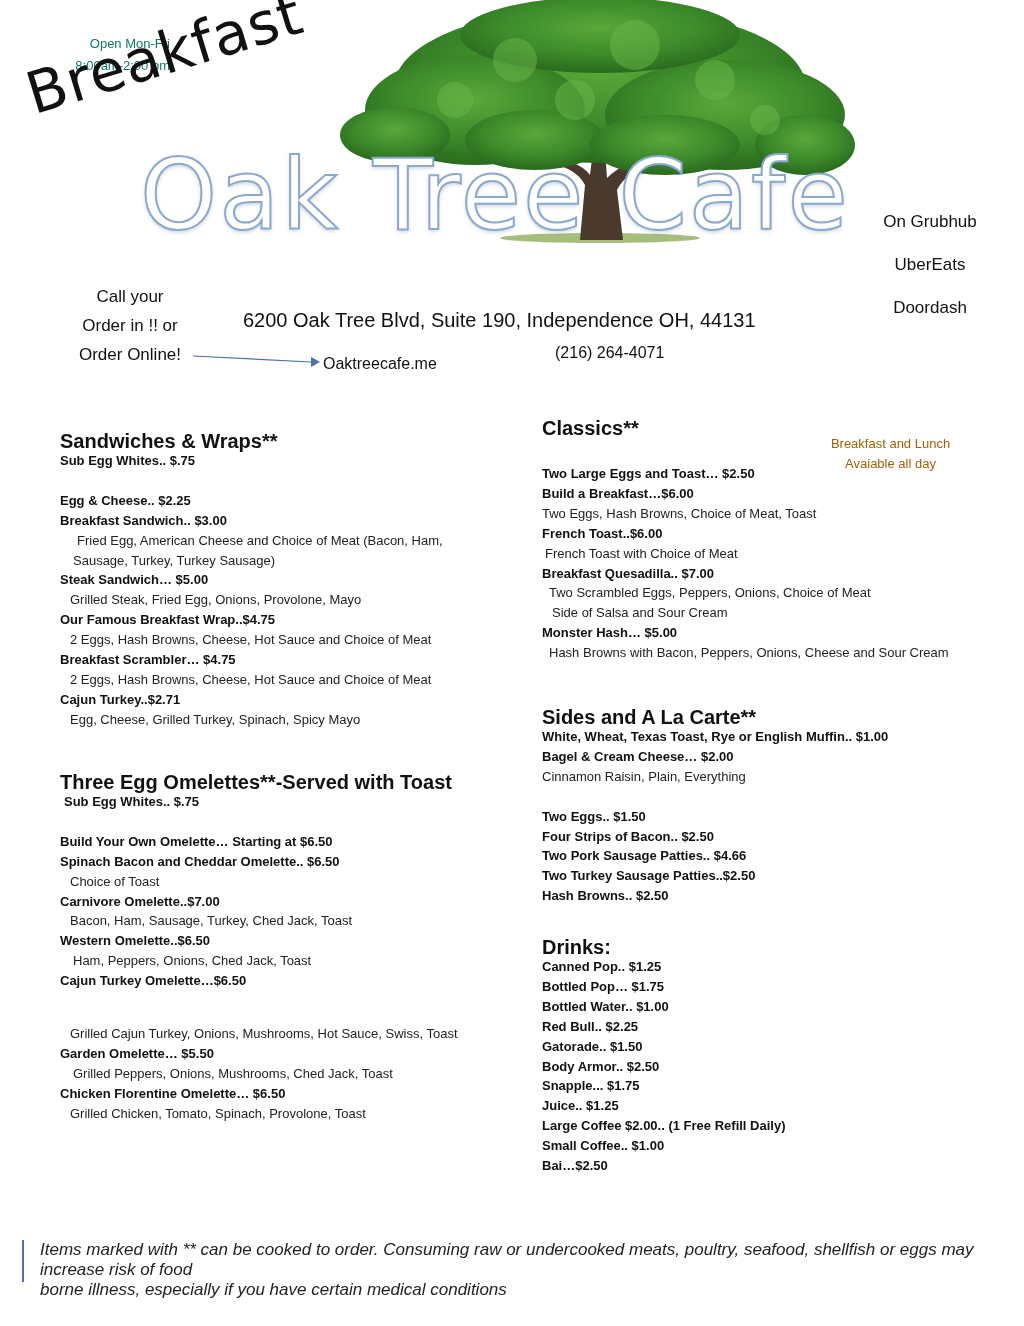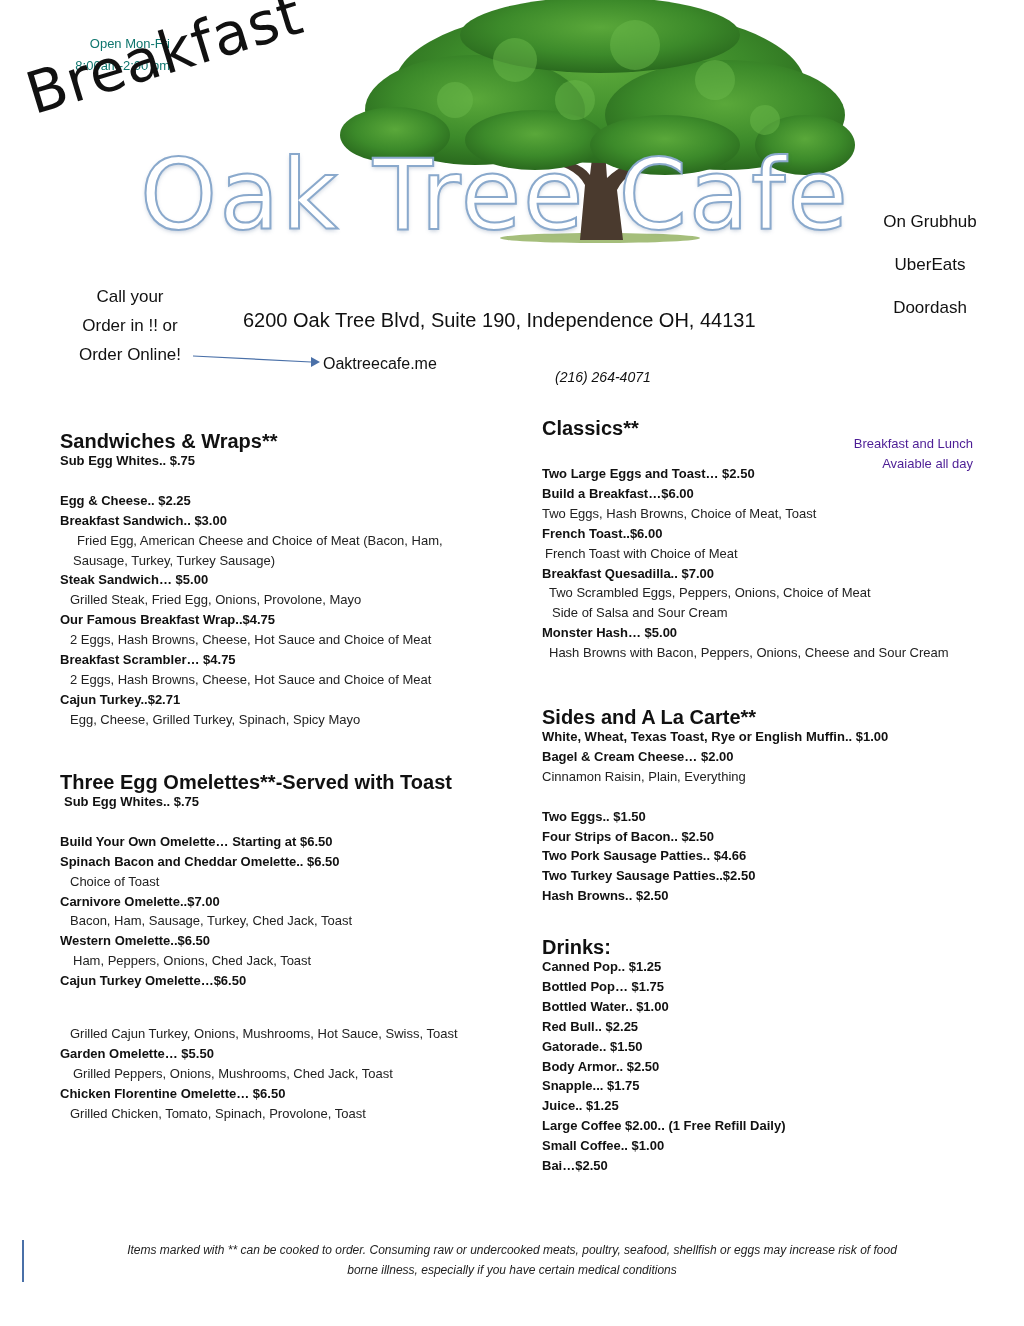--- a/index.html
+++ b/index.html
@@ -14,37 +14,37 @@
 
   .tree { left: 335px; top: 0; width: 530px; height: 250px; }
 
   .brand { left: 140px; top: 138px; font-size: 98px; font-weight: normal; font-family: "DejaVu Sans", sans-serif; color: #ffffff; -webkit-text-stroke: 2px #8aa9cc; letter-spacing: 2px; text-shadow: 0 2px 4px rgba(80,110,150,0.35); white-space: nowrap; }
 
   .delivery { left: 870px; top: 200px; width: 120px; text-align: center; font-size: 17px; line-height: 43px; }
 
   .call { left: 60px; top: 282px; width: 140px; text-align: center; font-size: 17px; line-height: 29px; }
   .address { left: 243px; top: 309px; font-size: 20px; }
   .website { left: 323px; top: 355px; font-size: 16px; }
-  .phone { left: 555px; top: 369px; font-size: 14px; font-style: italic; }
+  .phone { left: 555px; top: 344px; font-size: 16px; }
   .arrow { left: 193px; top: 350px; width: 128px; height: 20px; }
 
   
   .col { font-size: 13px; line-height: 19.9px; }
   .sec-title { font-size: 20px; font-weight: bold; line-height: 26px; }
   .sec-title .sub { font-size: 20px; }
   .item { font-weight: bold; }
   .desc { font-weight: normal; color: #222; }
   .gap { height: 19.9px; }
 
   .col-left { left: 60px; width: 460px; }
   .col-right { left: 542px; width: 440px; }
 
-  .note-allday { left: 808px; top: 434px; width: 165px; text-align: right; font-size: 13px; line-height: 20px; color: #4c1d95; }
+  .note-allday { left: 808px; top: 434px; width: 165px; text-align: center; font-size: 13px; line-height: 20px; color: #a16207; }
 
-  .disclaimer { left: 40px; top: 1240px; width: 944px; text-align: center; font-style: italic; font-size: 12px; line-height: 20px; color: #222; }
+  .disclaimer { left: 40px; top: 1240px; width: 944px; text-align: left; font-style: italic; font-size: 17px; line-height: 20px; color: #222; }
   .margin-bar { left: 22px; top: 1240px; width: 2px; height: 42px; background: #4a70a8; }
 </style>
 </head>
 <body>
 
 <div class="abs hours">
   <div>Open Mon-Fri</div>
   <div>8:00am-2:00 pm</div>
 </div>
 

